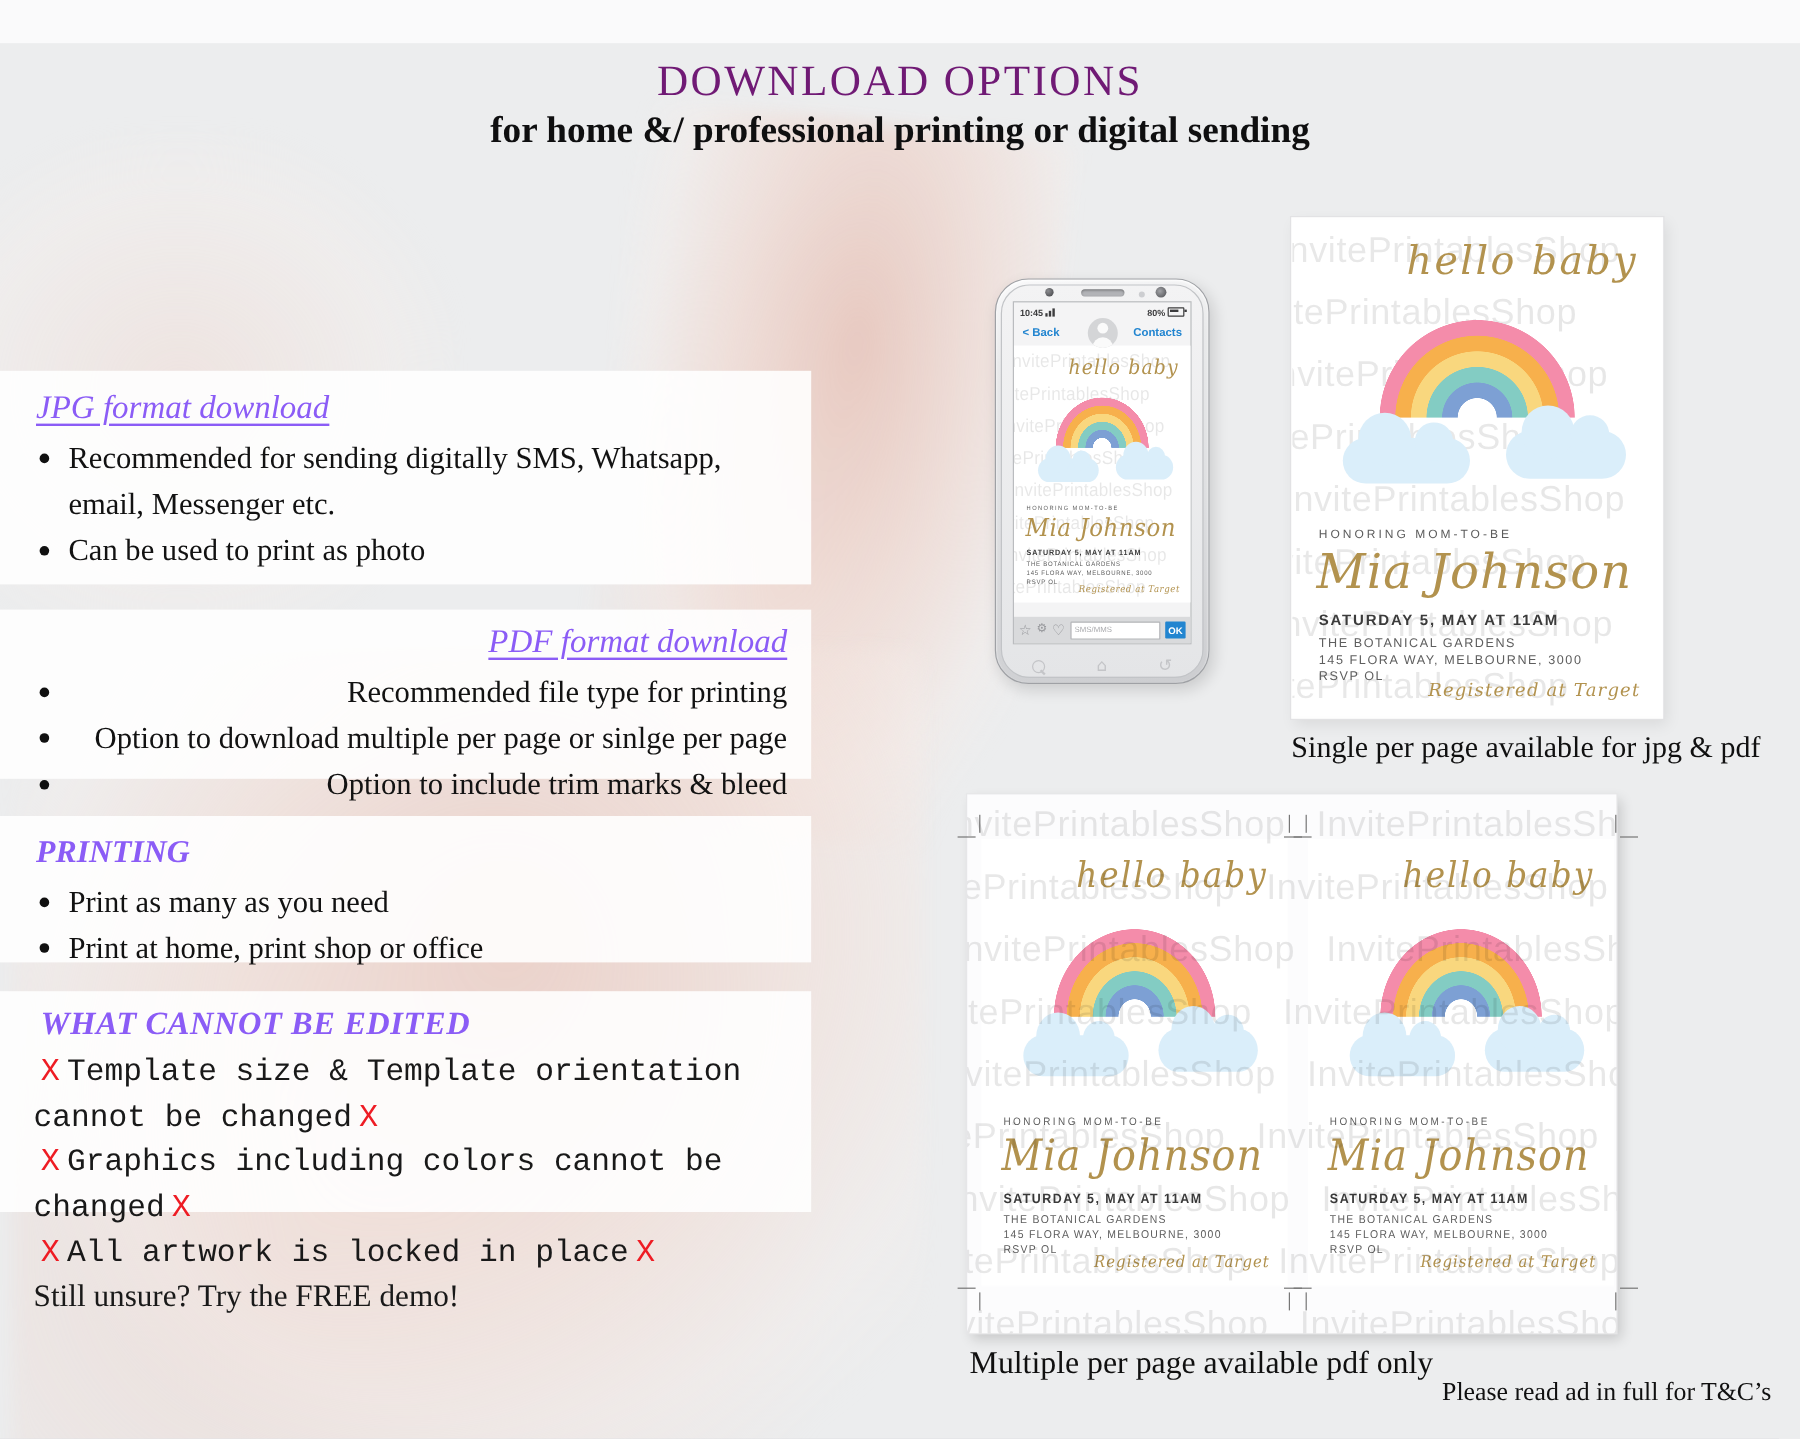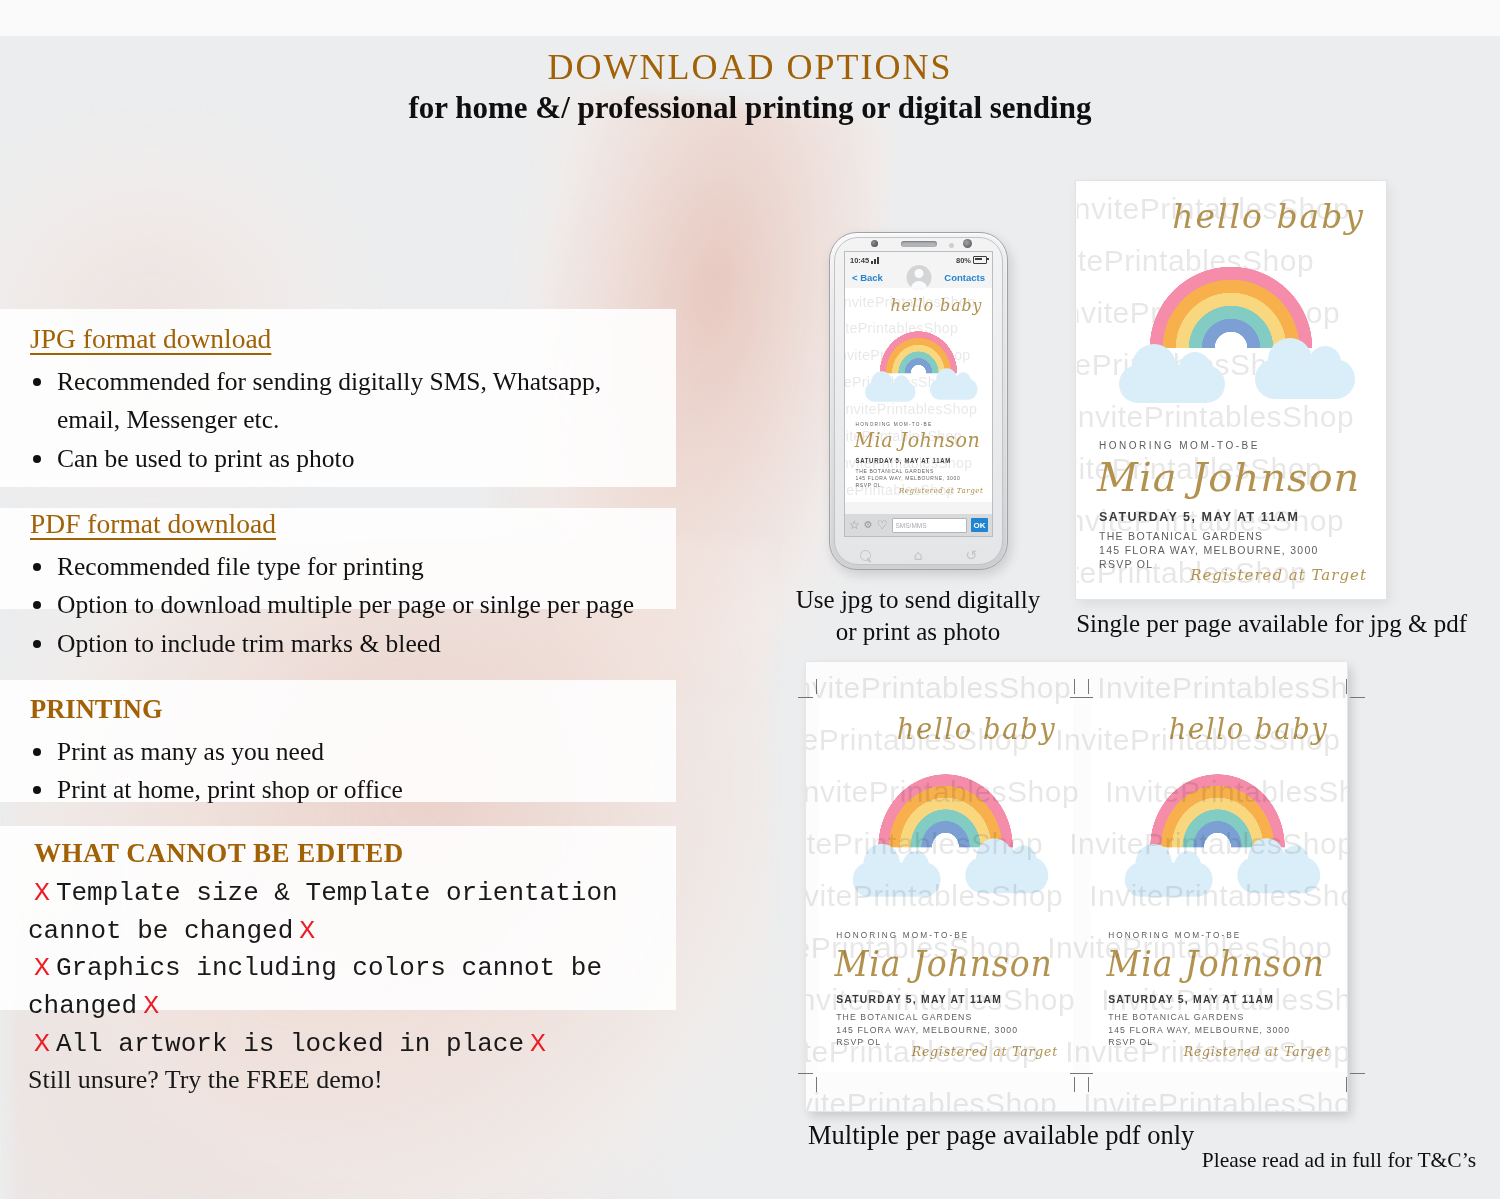--- a/index.html
+++ b/index.html
@@ -15,36 +15,36 @@
   .fl-b{left:10px;top:540px;width:760px;height:680px;
     background:radial-gradient(ellipse at 55% 35%,rgba(234,203,194,.8) 0%,rgba(242,221,213,.55) 40%,rgba(249,239,235,.25) 65%,transparent 78%),
                radial-gradient(ellipse at 30% 75%,rgba(236,209,200,.5) 0%,transparent 62%);}
   .fl-c{left:-80px;top:110px;width:460px;height:430px;
     background:radial-gradient(ellipse at 50% 50%,rgba(240,220,213,.55) 0%,rgba(247,238,234,.3) 55%,transparent 75%);}
 
   .top-strip{position:absolute;left:0;top:0;width:1500px;height:36px;background:#fafafb;z-index:2;}
 
   
   .header-title{position:absolute;left:0;top:46px;width:1500px;text-align:center;
-    font-size:36px;letter-spacing:2px;color:#a16207;z-index:3;}
+    font-size:36px;letter-spacing:2px;color:#701a75;z-index:3;}
   .header-subtitle{position:absolute;left:0;top:90px;width:1500px;text-align:center;
     font-size:31px;font-weight:700;color:#0f0f10;z-index:3;}
 
   
   .band{position:absolute;left:0;width:676px;background:rgba(255,255,255,.88);z-index:3;box-sizing:border-box;}
   .band-size{top:151px;height:129px;padding:8px 10px 0 30px;}
   .band-size h1{margin:2px 0 6px;font-size:47px;font-weight:400;letter-spacing:.5px;color:#1a1a1c;line-height:1.1;}
   .band-size .note{font-size:24.5px;color:#141414;}
   .x-low{color:var(--alert-red);font-weight:700;font-size:24px;padding:0 4px;}
   .x-up{color:var(--alert-red);font-size:26.5px;padding:0 6px;}
 
   .band-jpg{top:309px;height:178px;padding:14px 22px 0 30px;}
-  .band-pdf{top:508px;height:101px;padding:0 20px 0 30px;}
+  .band-pdf{top:508px;height:141px;padding:10px 20px 0 30px;text-align:right;}
   .band-print{top:680px;height:122px;padding:14px 20px 0 30px;}
-  .band h2{margin:0 0 8px;font-size:27.5px;font-weight:400;color:#a16207;}
+  .band h2{margin:0 0 8px;font-size:27.5px;font-weight:400;color:#8b5cf6;font-style:italic;}
   .band h2.u{text-decoration:underline;text-underline-offset:5px;}
   .band h2.b{font-weight:700;font-size:26.5px;}
   .band ul{margin:0;padding:0;list-style:none;font-size:25.5px;line-height:1.5;color:#121212;max-width:640px;}
   .band li{position:relative;padding-left:27px;}
   .band li::before{content:"";position:absolute;left:3px;top:15px;width:8px;height:8px;border-radius:50%;background:#101010;}
 
   .band-what{top:826px;height:184px;padding:12px 20px 0 28px;}
   .band-what h2{font-weight:600;font-size:27px;margin:0 0 6px 6px;letter-spacing:.5px;}
   .xline{margin:0;font-size:26px;line-height:1.42;color:#191919;font-family:Liberation Mono, monospace;}
   .what-footer{margin:2px 0 0;font-size:26px;color:#191919;}
@@ -263,24 +263,20 @@
         <button class="ok-btn">OK</button>
       </div>
     </div>
     <div class="chin">
       <span class="mag"></span>
       <span class="glyph">⌂</span>
       <span class="glyph">↺</span>
     </div>
   </div>
 
-  <div class="caption cap-phone">
-    <div>Use jpg to send digitally</div>
-    <div>or print as photo</div>
-  </div>
 
   <div class="single-page">
     <div class="invite">
       <div class="wm">
         <div class="wm-row" style="left:-12px">InvitePrintablesShop</div>
         <div class="wm-row" style="left:-48px">InvitePrintablesShop</div>
         <div class="wm-row" style="left:-22px">InvitePrintablesShop</div>
         <div class="wm-row" style="left:-60px">InvitePrintablesShop</div>
         <div class="wm-row" style="left:-8px">InvitePrintablesShop</div>
         <div class="wm-row" style="left:-40px">InvitePrintablesShop</div>

